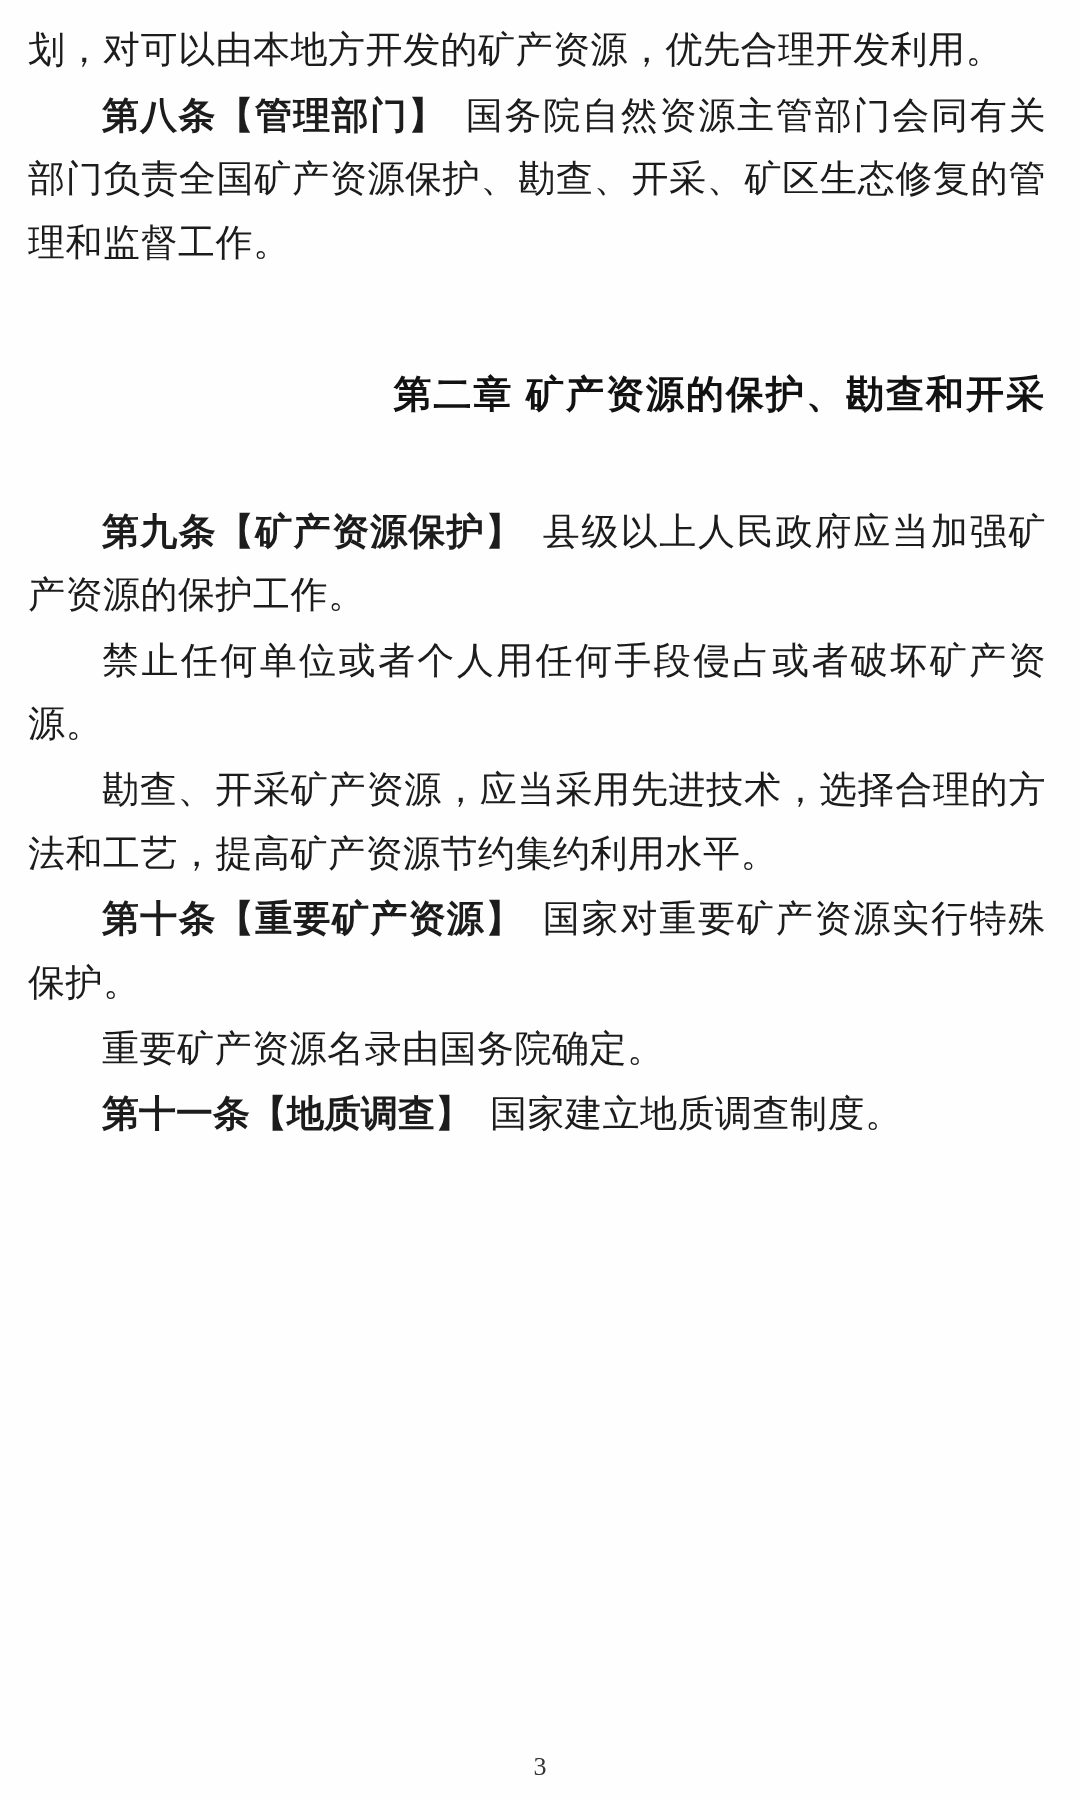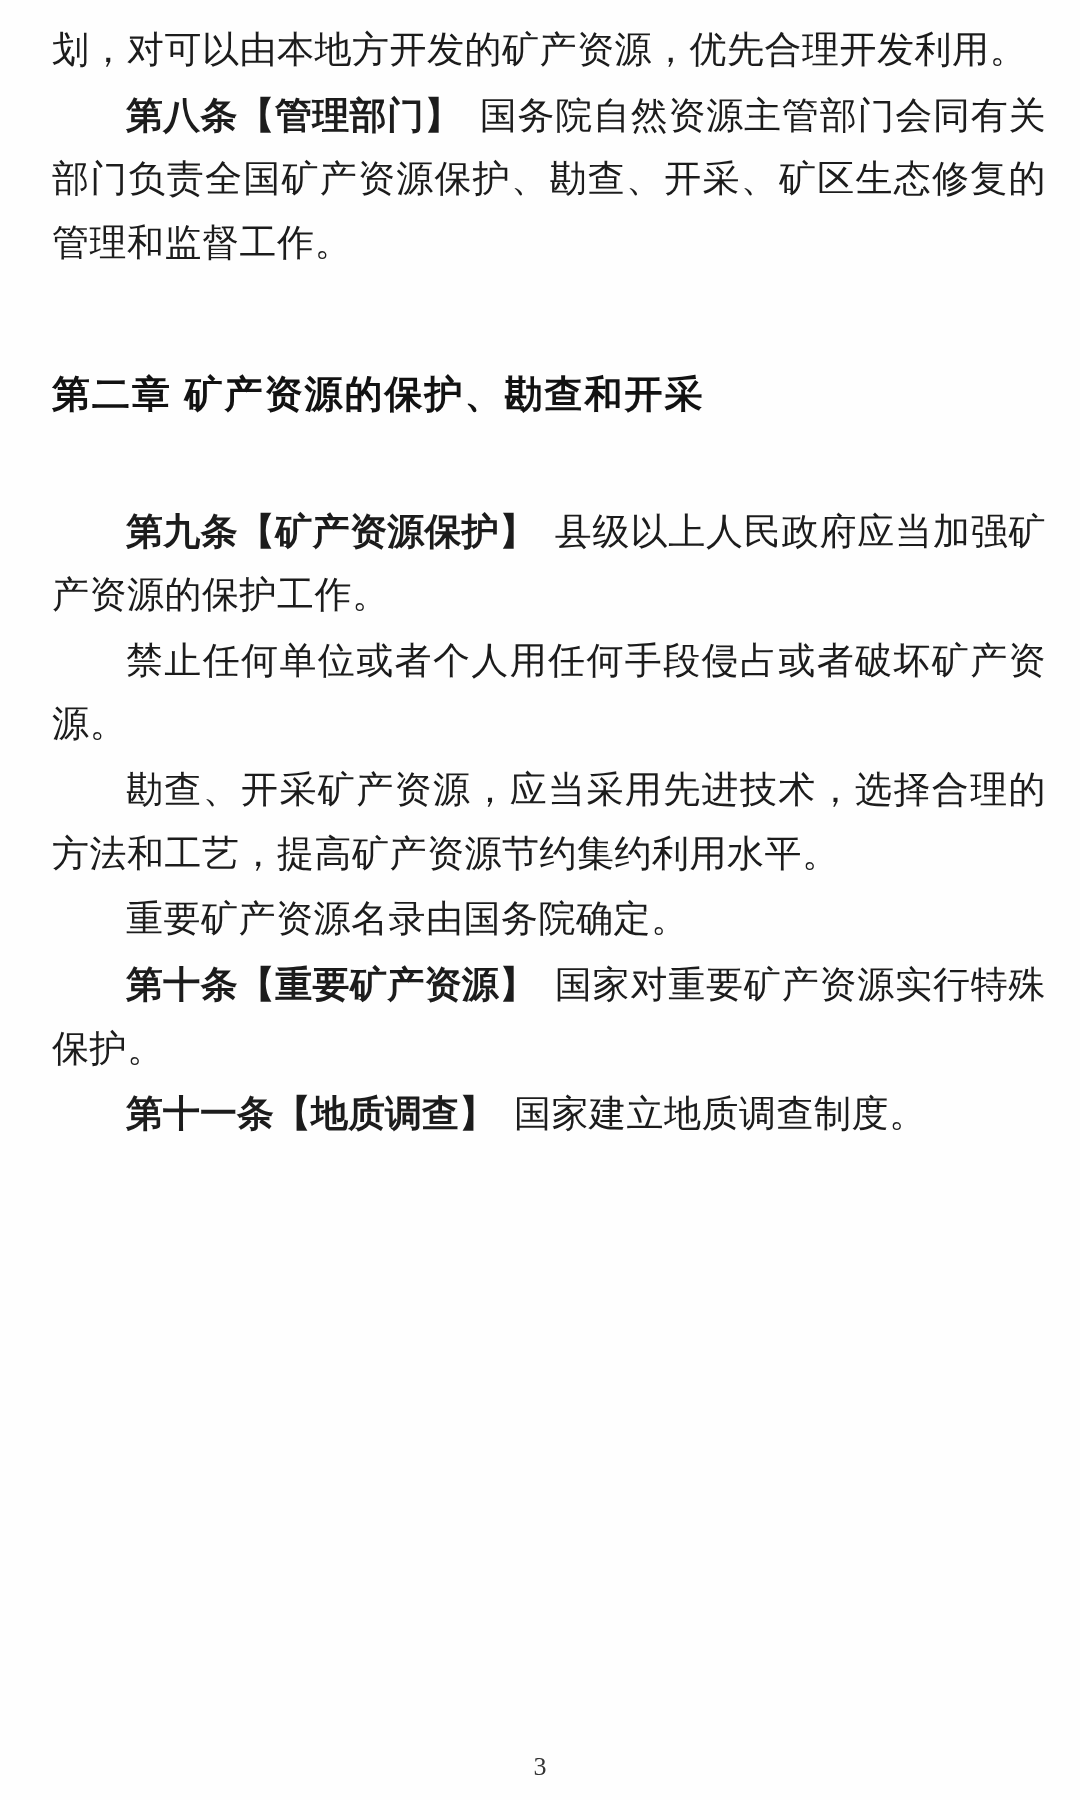--- a/index.html
+++ b/index.html
@@ -11,21 +11,21 @@
     width: 1080px;
     height: 1800px;
     font-family: "Liberation Serif", "DejaVu Serif", serif;
     color: #1b1b1b;
     overflow: hidden;
   }
   .page {
     width: 1080px;
     height: 1800px;
     box-sizing: border-box;
-    padding: 18px 34px 0 52px;
+    padding: 18px 34px 0 28px;
     position: relative;
     background: #fefefe;
   }
   .para {
     font-size: 37px;
     line-height: 1.72;
     text-align: justify;
     text-justify: inter-ideograph;
     letter-spacing: 0.5px;
     margin: 0 0 2px 0;
@@ -33,21 +33,21 @@
   }
   .indent {
     text-indent: 74px;
   }
   .noindent {
     text-indent: 0;
   }
   .heading {
     font-size: 38px;
     font-weight: bold;
-    text-align: left;
+    text-align: right;
     letter-spacing: 2px;
     margin: 0;
     padding: 0;
     color: #121212;
     font-family: "Liberation Sans", "DejaVu Sans", sans-serif;
   }
   .art-label {
     font-weight: bold;
     font-family: "Liberation Sans", "DejaVu Sans", sans-serif;
     letter-spacing: 0px;
@@ -81,22 +81,22 @@
   <h2 class="heading">第二章  矿产资源的保护、勘查和开采</h2>
 
   <div class="gap-md"></div>
 
   <p class="para indent"><span class="art-label">第九条【矿产资源保护】</span><span class="spacer-after-label"></span><span>县级以上人民政府应当加强矿产资源的保护工作。</span></p>
 
   <p class="para indent">禁止任何单位或者个人用任何手段侵占或者破坏矿产资源。</p>
 
   <p class="para indent">勘查、开采矿产资源，应当采用先进技术，选择合理的方法和工艺，提高矿产资源节约集约利用水平。</p>
 
+  <p class="para indent"><span class="art-label">第十条【重要矿产资源】</span><span class="spacer-after-label"></span><span>国家对重要矿产资源实行特殊保护。</span></p>
+
   <p class="para indent">重要矿产资源名录由国务院确定。</p>
-
-  <p class="para indent"><span class="art-label">第十条【重要矿产资源】</span><span class="spacer-after-label"></span><span>国家对重要矿产资源实行特殊保护。</span></p>
 
   <p class="para indent"><span class="art-label">第十一条【地质调查】</span><span class="spacer-after-label"></span><span>国家建立地质调查制度。</span></p>
 
 
   <div class="page-number">3</div>
 
 </div>
 
 </body></html>

